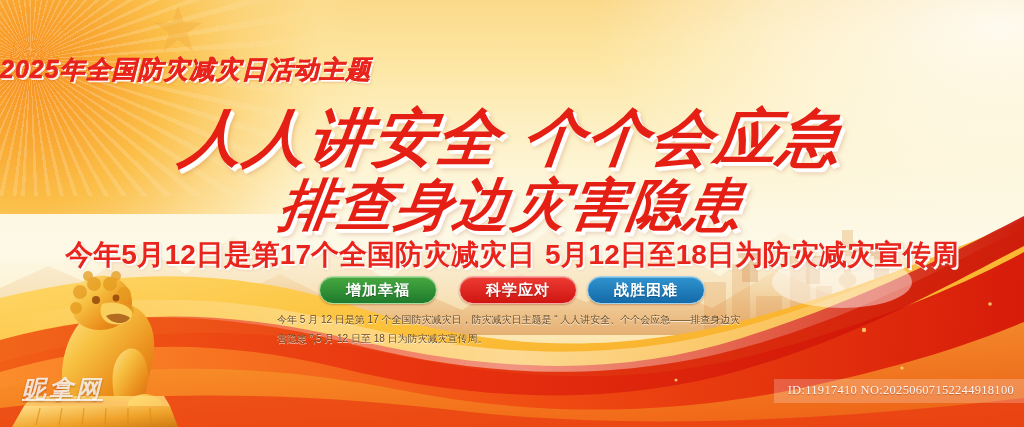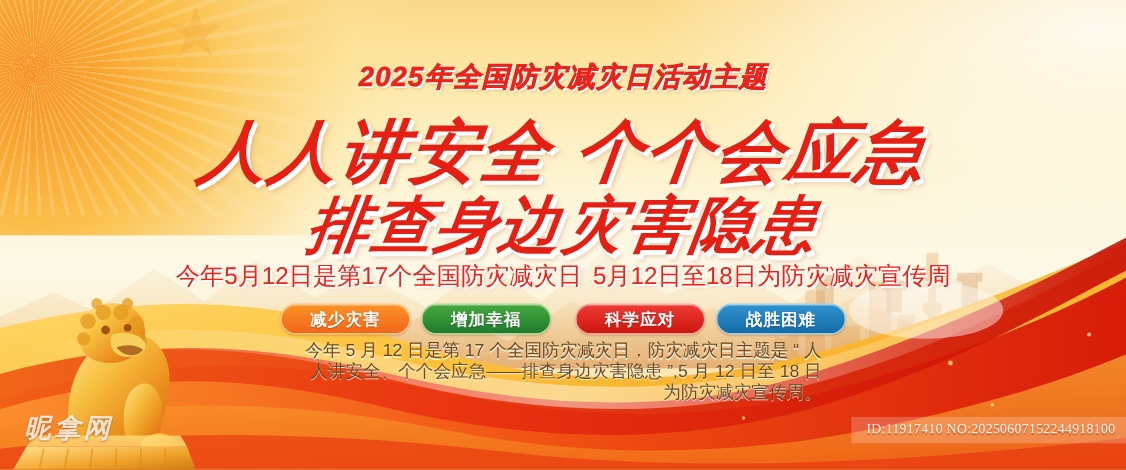--- a/index.html
+++ b/index.html
@@ -61,21 +61,21 @@
   .waves svg{display:block;width:100%;height:100%;}
 
   
   .lion{position:absolute;left:6px;top:246px;width:190px;height:181px;}
   .lion svg{display:block;width:100%;height:100%;}
 
   
   .content{position:absolute;left:0;right:0;top:0;bottom:0;}
 
   .kicker{
-    position:absolute;top:53px;left:0;right:0;text-align:center;
+    position:absolute;top:53px;left:0;right:0;text-align:left;
     font-size:25px;font-weight:bold;font-style:italic;
     letter-spacing:1px;
     color:#e8241c;
     -webkit-text-stroke:.6px #e8241c;
     text-shadow:
       1px 1px 0 #fff, 2px 2px 0 rgba(255,255,255,.85),
       2.5px 2.5px 2px rgba(170,60,20,.22);
   }
 
   .slogan1,.slogan2{
@@ -85,21 +85,21 @@
     text-shadow:
       2px 2px 0 #fff, 3px 3px 0 #fff, 4px 4px 0 rgba(255,255,255,.9),
       5px 5px 5px rgba(160,70,30,.28);
   }
   .slogan1{top:96px;font-size:62px;letter-spacing:2px;transform:skewX(-7deg);}
   .slogan2{top:168px;font-size:56px;letter-spacing:2px;transform:skewX(-8deg);}
   .slogan1 .gap{display:inline-block;width:22px;}
 
   .subline{
     position:absolute;top:236px;left:0;right:0;text-align:center;
-    font-size:22px;font-weight:normal;color:#e8241c;
+    font-size:28px;font-weight:bold;color:#e8241c;
     letter-spacing:0px;
     text-shadow:1px 1px 0 #fff, 2px 2px 0 rgba(255,255,255,.9), 2px 2px 3px rgba(160,70,30,.22);
   }
   .subline .sp{display:inline-block;width:10px;}
 
   .pills{
     position:absolute;top:276px;left:0;right:0;
     display:flex;justify-content:center;align-items:center;gap:10px;
   }
   .pill{
@@ -111,32 +111,33 @@
     padding:0 12px;
     text-shadow:0 1px 1px rgba(0,0,0,.25);
   }
   .pill.c0{background:linear-gradient(to bottom,#fb9226,#f2661a);border-color:#fdc68b;}
   .pill.c1{background:linear-gradient(to bottom,#47a83f,#1e7a2c);border-color:#a6dd9c;}
   .pill.c2{background:linear-gradient(to bottom,#ee3b33,#cf1510);border-color:#f9a9a4;margin-left:12px;}
   .pill.c3{background:linear-gradient(to bottom,#2f93cf,#146aa8);border-color:#9ed2ee;}
 
   .para{
     position:absolute;top:310px;left:50%;transform:translateX(-50%);
-    width:470px;text-align:right;
-    font-size:16px;line-height:19px;color:#6a4a22;
+    width:470px;text-align:left;
+    font-size:10px;line-height:19px;color:#6a4a22;
     text-shadow:0 1px 0 rgba(255,255,255,.8);
   }
 
   
   .watermark{
     position:absolute;left:22px;bottom:22px;
     display:flex;align-items:center;gap:4px;
     color:rgba(255,255,255,.80);
     text-shadow:0 1px 2px rgba(120,30,0,.45);
     pointer-events:none;
+    text-decoration:underline;
   }
   .watermark .wm-cn{font-size:24px;font-weight:bold;letter-spacing:3px;font-style:italic;}
   .watermark .wm-url{font-size:19px;font-style:italic;font-family:"Liberation Serif","DejaVu Serif",serif;letter-spacing:.5px;}
 
   .idtag{
     position:absolute;right:0;bottom:24px;
     padding:4px 10px 5px 14px;
     background:rgba(255,255,255,.22);
     color:rgba(255,255,255,.92);
     font-size:12.5px;letter-spacing:.3px;
@@ -317,21 +318,20 @@
       <span>人人讲安全</span><span class="gap"></span><span>个个会应急</span>
     </div>
 
     <div class="slogan2">排查身边灾害隐患</div>
 
     <div class="subline">
       <span>今年5月12日是第17个全国防灾减灾日</span><span class="sp"></span><span>5月12日至18日为防灾减灾宣传周</span>
     </div>
 
     <div class="pills">
-      <div class="pill c0">减少灾害</div>
       <div class="pill c1">增加幸福</div>
       <div class="pill c2">科学应对</div>
       <div class="pill c3">战胜困难</div>
     </div>
 
     <div class="para">今年 5 月 12 日是第 17 个全国防灾减灾日，防灾减灾日主题是 “ 人人讲安全、个个会应急——排查身边灾害隐患 ”,5 月 12 日至 18 日为防灾减灾宣传周。</div>
   </div>
 
   <div class="watermark">
     <span class="wm-cn">昵拿网</span>

